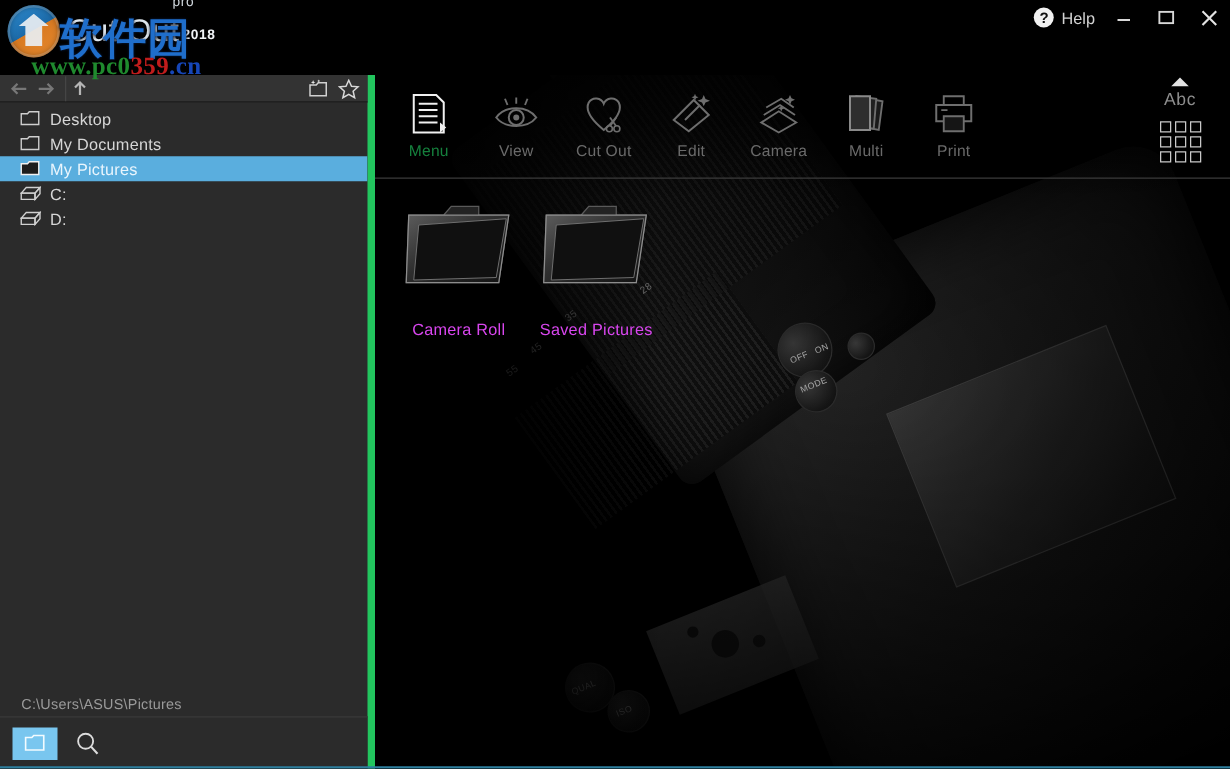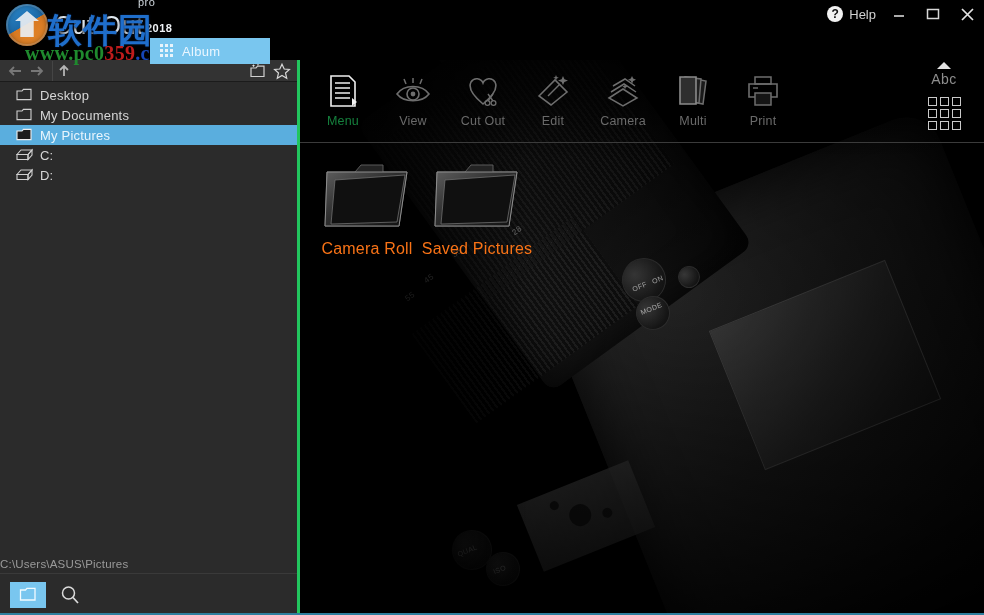--- a/index.html
+++ b/index.html
@@ -141,21 +141,21 @@
     display: flex; align-items: center; justify-content: center;
     cursor: pointer;
   }
   .wbtn svg { display: block; }
 
   
   #sidebar {
     position: absolute; left: 0; top: 60px;
     width: 300px; height: 555px;
     background: #2b2b2b;
-    border-right: 3px solid #22c55e;
+    border-right: 6px solid #22c55e;
     z-index: 30;
     display: flex; flex-direction: column;
   }
   #nav-bar {
     height: 22px;
     background: #333333;
     border-bottom: 1px solid #1b1b1b;
     display: flex; align-items: center;
     padding: 0 4px;
     position: relative;
@@ -189,21 +189,21 @@
   .tree-row.selected {
     background: #5aaede;
     color: #e9f5fd;
   }
   .tree-row .tico { width: 16px; height: 14px; flex: 0 0 16px; }
 
   #path-bar {
     height: 18px;
     font-size: 11.5px;
     color: #9a9a9a;
-    padding-left: 0;
+    padding-left: 17px;
     display: flex; align-items: center;
     letter-spacing: .2px;
   }
   #bottom-tools {
     height: 42px;
     background: #2b2b2b;
     border-top: 1px solid #3a3a3a;
     display: flex; align-items: center;
     padding-left: 10px; gap: 10px;
   }
@@ -413,23 +413,23 @@
     display: flex; flex-direction: column;
     align-items: center;
     cursor: pointer;
     padding-top: 4px;
   }
   .item .folder {
     position: relative;
     width: 92px; height: 78px;
   }
   .item .flabel {
-    margin-top: 6px;
-    font-size: 16px;
-    color: #f97316;
+    margin-top: 22px;
+    font-size: 13px;
+    color: #d946ef;
     letter-spacing: .2px;
     white-space: nowrap;
   }
 
   #bottom-accent {
     position: absolute; left: 0; bottom: 0;
     width: 984px; height: 2px;
     background: #2e7f9e;
     z-index: 50;
   }
@@ -736,34 +736,20 @@
         <span id="app-sub-pro">pro</span>
         <span id="app-sub-year">2018</span>
       </span>
     </div>
 
     <span id="wm-cn">软件园</span>
     <span id="wm-url">
       <span class="g">www.pc0</span><span class="r">359</span><span class="b">.cn</span>
     </span>
 
-    <div id="album-tab">
-      <span class="grid-ico">
-        <i></i>
-          <i></i>
-          <i></i>
-          <i></i>
-          <i></i>
-          <i></i>
-          <i></i>
-          <i></i>
-          <i></i>
-      </span>
-      <span class="lbl">Album</span>
-    </div>
 
     <div id="win-controls">
       <span id="help-btn">
         <span class="qcircle">?</span>
         <span class="lbl">Help</span>
       </span>
       <span class="wbtn">
         <svg width="14" height="10" viewBox="0 0 14 10">
             <line x1="2" y1="7" x2="12" y2="7" stroke="#d8d8d8" stroke-width="1.6"></line>
           </svg>

